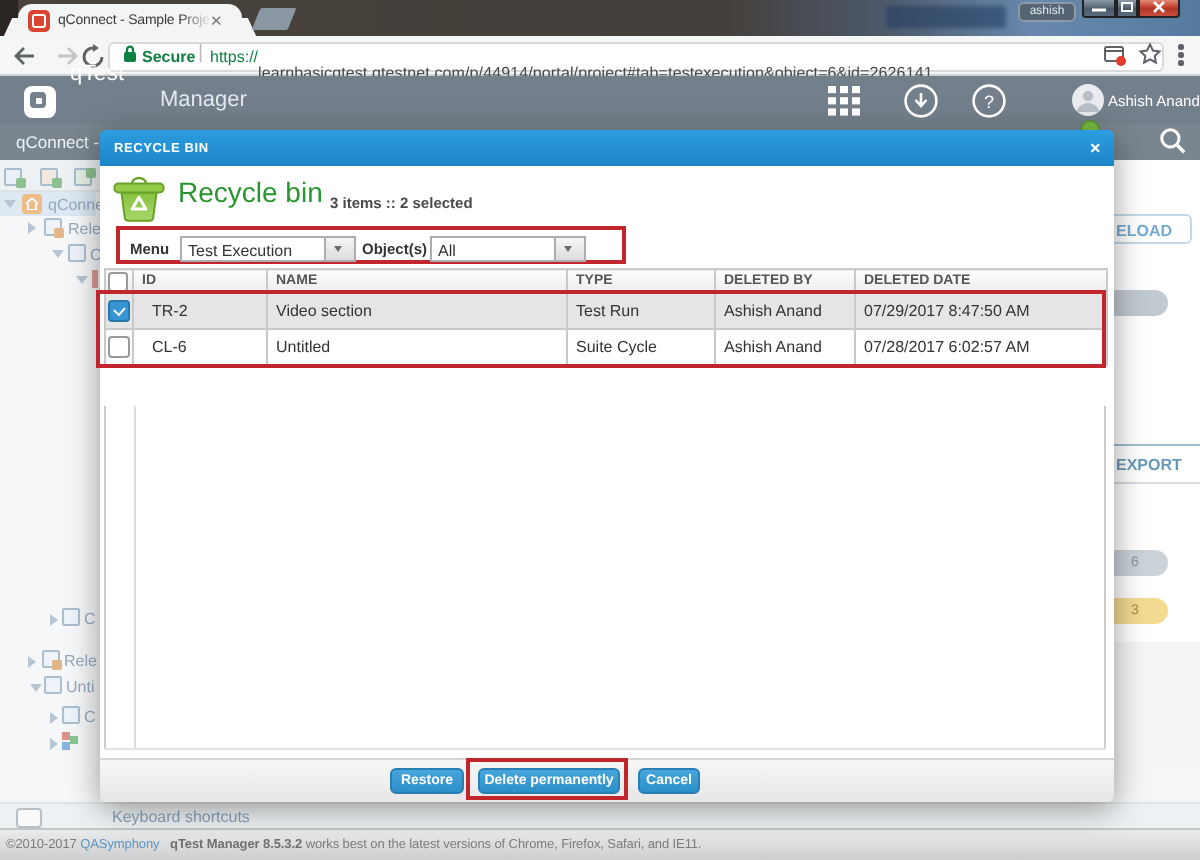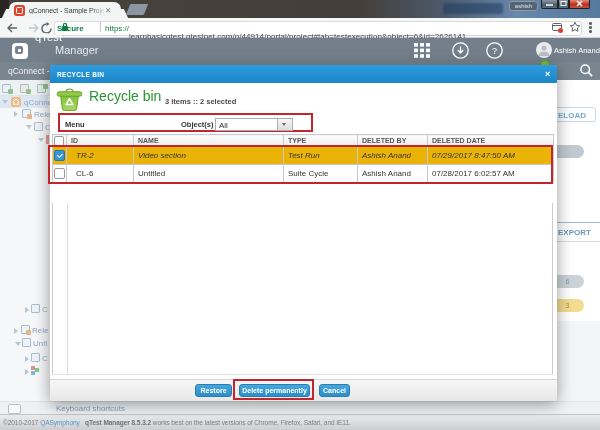--- a/index.html
+++ b/index.html
@@ -21,32 +21,32 @@
   #prof{left:509px;top:1px;width:27px;height:8px;background:#566372;border:1px solid #8d9aa8;border-radius:3px;color:#dde6ee;font-size:6px;text-align:center;line-height:8px;}
   .winbtn{top:0;height:9px;border:1px solid #222;border-top:none;box-sizing:border-box;
           background:linear-gradient(#8b98a5,#5c6b7a 45%,#47586a 50%,#5a6b7d);color:#fff;text-align:center;}
   #bmin{left:541px;width:17px;border-radius:0 0 0 2px;}
   #bmax{left:558px;width:11px;}
   #bclose{left:569px;width:21px;background:linear-gradient(#e38876,#c3402f 45%,#b03323 50%,#c4503e);border-radius:0 0 2px 0;}
   .winbtn svg{display:block;margin:0 auto;}
   
   #addr{left:0;top:18px;width:600px;height:20px;background:#f5f6f6;border-bottom:1px solid #d0d3d6;box-sizing:border-box;}
   #urlbox{left:54px;top:20.5px;width:528px;height:15px;background:#fff;border:1px solid #d8dadc;border-radius:3px;box-sizing:border-box;}
-  #secure{left:57px;top:23.5px;font-size:8px;font-weight:bold;color:#0f7f42;}
+  #secure{left:71px;top:23.5px;font-size:8px;font-weight:bold;color:#0f7f42;}
   #urlsep{left:99px;top:21px;font-size:10px;color:#bcbcbc;font-weight:400;}
   #url1{left:105px;top:23.5px;font-size:8px;color:#0f7f42;}
   #url2{left:129px;top:32px;font-size:8px;color:#45494d;letter-spacing:.06px;}
   
   #hdr1{left:0;top:38px;width:600px;height:24px;background:#73808b;}
   #hdr2{left:0;top:62px;width:600px;height:18px;background:#79868f;}
   #qlogo{left:12px;top:43px;width:16px;height:16px;background:#fff;border-radius:4px;}
   #qlogo i{position:absolute;left:3px;top:3px;width:8px;height:8px;background:#75828d;border-radius:2px;}
   #qlogo i:after{content:"";position:absolute;left:2.5px;top:2.5px;width:3px;height:3px;background:#fff;border-radius:.5px;}
   #qtxt{left:35px;top:31px;font-size:11px;font-weight:normal;color:#fff;letter-spacing:.2px;}
-  #mgrtxt{left:55px;top:44px;font-size:11px;color:#e3e9ee;font-weight:400;}
+  #mgrtxt{left:80px;top:44px;font-size:11px;color:#e3e9ee;font-weight:400;}
   #qc2{left:8px;top:66px;font-size:8.5px;color:#eef2f5;}
   
   #sidebg{left:0;top:80px;width:50px;height:321px;background:#f6f7f9;}
   .dim{opacity:.62;}
   .ticon{position:absolute;width:9px;height:9px;border:1px solid #7d9cb5;border-radius:1px;background:#e8f1f8;box-sizing:border-box;}
   .tdot{position:absolute;width:5px;height:5px;background:#52a552;border-radius:1px;}
   .arr-r{position:absolute;width:0;height:0;border-top:3px solid transparent;border-bottom:3px solid transparent;border-left:4px solid #8fa8bd;}
   .arr-d{position:absolute;width:0;height:0;border-left:3px solid transparent;border-right:3px solid transparent;border-top:4px solid #8fa8bd;}
   .ttext{position:absolute;font-size:8px;color:#58799c;white-space:nowrap;}
   
@@ -79,21 +79,21 @@
   .sel .tx{position:absolute;left:3px;top:2.5px;}
   .sel .ab{position:absolute;right:0;top:0;bottom:0;width:14px;background:linear-gradient(#f6f6f6,#dcdcdc);border-left:1px solid #abadb3;}
   .sel .ab:after{content:"";position:absolute;left:4px;top:4.5px;width:0;height:0;border-left:2.5px solid transparent;border-right:2.5px solid transparent;border-top:3.5px solid #6a6a6a;}
   
   #tbl{position:absolute;left:2px;top:69px;width:501px;border-collapse:collapse;table-layout:fixed;font-size:8px;color:#333;}
   #tbl td,#tbl th{border:1px solid #c9c9c9;padding:0 0 0 4px;overflow:hidden;white-space:nowrap;}
   #tbl td:first-child,#tbl th:first-child{line-height:0;padding:0 0 0 1px;}
   #tbl td:nth-child(2){padding-left:9px;}
   #tbl th{height:11px;background:linear-gradient(#fdfdfd,#ececec);font-size:7px;color:#555;text-align:left;font-weight:bold;}
   #tbl td{height:17px;}
-  #tbl .ys{background:#eab308;font-style:italic;}
+  #tbl .ys{background:#e5e5e5;}
   .cb{display:inline-block;width:9px;height:9px;border:1px solid #9a9a9a;border-radius:2px;background:#fff;vertical-align:middle;position:relative;box-sizing:content-box;}
   .cbc{background:#3795d3;border-color:#2877ab;}
   .cbc:after{content:"";position:absolute;left:2px;top:1.5px;width:4px;height:2.5px;border-left:1.5px solid #fff;border-bottom:1.5px solid #fff;transform:rotate(-48deg);}
   #redbox2{position:absolute;left:-2px;top:80px;width:501px;height:35px;border:2px solid #c1262c;}
   
   #mfoot{position:absolute;left:0;top:314px;width:507px;height:22px;background:linear-gradient(#f6f6f6,#e7e7e7);border-top:1px solid #d5d5d5;border-radius:0 0 4px 4px;box-sizing:border-box;}
   .btn{position:absolute;top:319px;height:13px;background:linear-gradient(#46a6dd,#2d8fc7);border:1px solid #2a7fb2;border-radius:3px;color:#fff;font-size:7px;font-weight:bold;text-align:center;line-height:11px;box-sizing:border-box;white-space:nowrap;}
   #redbox3{position:absolute;left:183px;top:314px;width:77px;height:17px;border:2px solid #c1262c;}
 </style>
 </head>
@@ -280,20 +280,24 @@
       <path d="M4.7 8.2h17.6l-1.7 12.6a1.8 1.8 0 0 1-1.8 1.6H8.2a1.8 1.8 0 0 1-1.8-1.6z" fill="url(#bg1)" stroke="#68a228" stroke-width="1"></path>
       <path d="M10 3.8a3.5 2.8 0 0 1 7 0" fill="none" stroke="#68a228" stroke-width="1.2"></path>
       <rect x="1.2" y="3.8" width="24.6" height="4.4" rx="2" fill="#93ca48" stroke="#68a228" stroke-width="1"></rect>
       <path d="M13.5 10.6l3.4 5.9h-6.8z" fill="none" stroke="#fff" stroke-width="1.5" stroke-linejoin="round"></path>
     </svg>
     <div id="bintitle">Recycle bin</div>
     <div id="bincount">3 items :: 2 selected</div>
 
     <div id="redbox1"></div>
     <div id="mlabel1">Menu</div>
+    <div class="sel" style="left:40px;width:88px">
+        <span class="tx">Test Execution</span>
+        <span class="ab"></span>
+      </div>
     <div id="mlabel2">Object(s)</div>
     <div class="sel" style="left:165px;width:78px">
         <span class="tx">All</span>
         <span class="ab"></span>
       </div>
 
     <table id="tbl">
       <colgroup>
           <col style="width:14px">
           <col style="width:67px">

